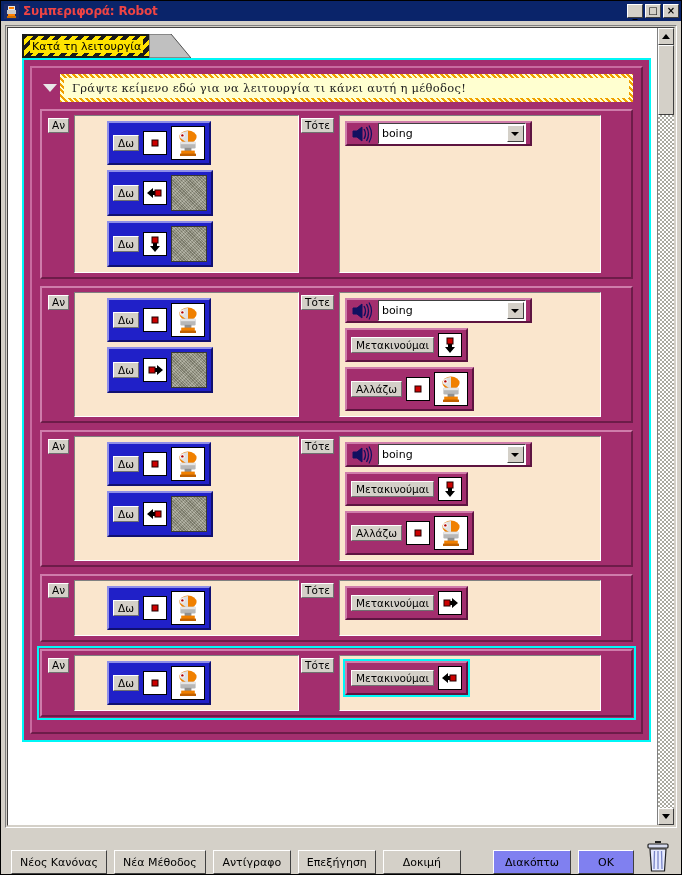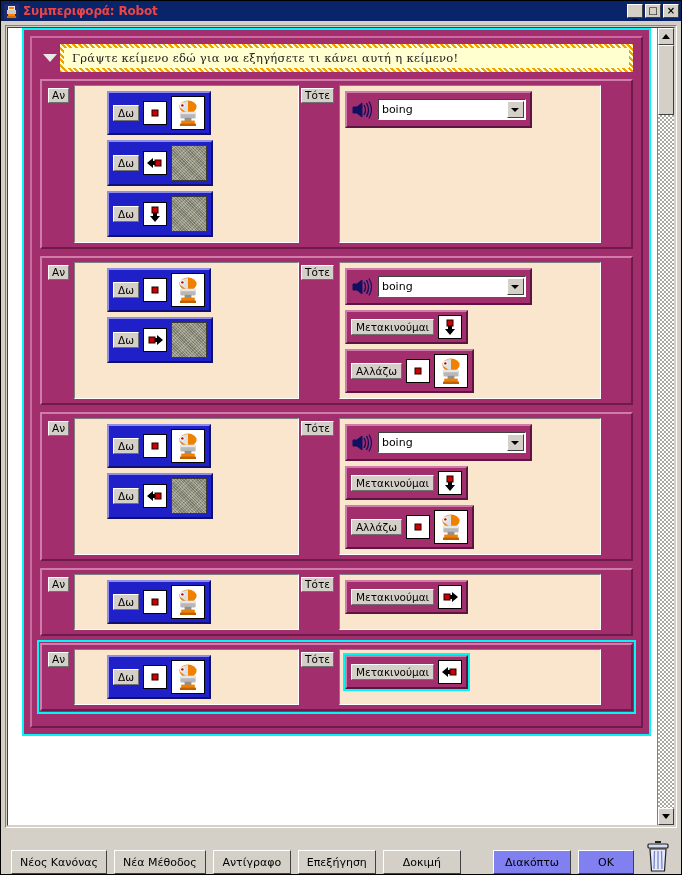--- a/index.html
+++ b/index.html
@@ -266,21 +266,21 @@
     width: 36px; height: 36px; flex: 0 0 36px;
     border: 1px solid #3a3a30;
     background-color: #9a9a86;
     background-image:
       repeating-linear-gradient(45deg,  rgba(255,255,255,.18) 0 1px, rgba(0,0,0,.12) 1px 2px),
       repeating-linear-gradient(-45deg, rgba(255,255,255,.10) 0 1px, rgba(0,0,0,.10) 1px 3px);
   }
   .cell svg, .cell .robot { display:block; }
 
   
-  .sound-row { display: inline-flex; align-items: center; gap: 5px; padding: 6px 4px; }
+  .sound-row { display: inline-flex; align-items: center; gap: 5px; padding: 0 4px; }
   .speaker { width: 22px; height: 20px; flex: 0 0 22px; }
   .combo {
     display: flex; align-items: center;
     width: 148px; height: 21px;
     background: #ffffff;
     border-top: 1px solid #404040;
     border-left: 1px solid #404040;
     border-right: 1px solid #ffffff;
     border-bottom: 1px solid #ffffff;
     padding: 0 0 0 3px;
@@ -411,29 +411,39 @@
         </span>
     </span>
   </div>
 
   <div class="client">
     <div class="sunken">
       <div class="sunken-inner">
 
         <div class="scroll-area">
 
+          <div class="tabrow">
+            <div class="tab">
+              <span class="tab-label">Κατά τη λειτουργία</span>
+            </div>
+            <span class="tab-tail">
+              <svg width="42" height="24" viewBox="0 0 42 24">
+                <polygon points="0,0 22,0 42,24 0,24" fill="#c0c0c0" stroke="#505050" stroke-width="1"></polygon>
+              </svg>
+            </span>
+          </div>
 
           <div class="canvas-wrap">
             <div class="canvas-inner">
 
               <div class="comment-row">
                 <span class="triangle-btn">
                     <i></i>
                   </span>
-                <div class="comment-box">Γράψτε κείμενο εδώ για να εξηγήσετε τι κάνει αυτή η κείμενο!</div>
+                <div class="comment-box">Γράψτε κείμενο εδώ για να λειτουργία τι κάνει αυτή η μέθοδος!</div>
               </div>
 
               <div id="rules-container">
                   <div class="rule">
                     <span class="kw">Αν</span>
                     <div class="slot cond-slot">
                       <div class="tile tile-cond">
                         <span class="tag">Δω</span>
                         <span class="cell">
                           <svg width="22" height="22" viewBox="0 0 22 22">

